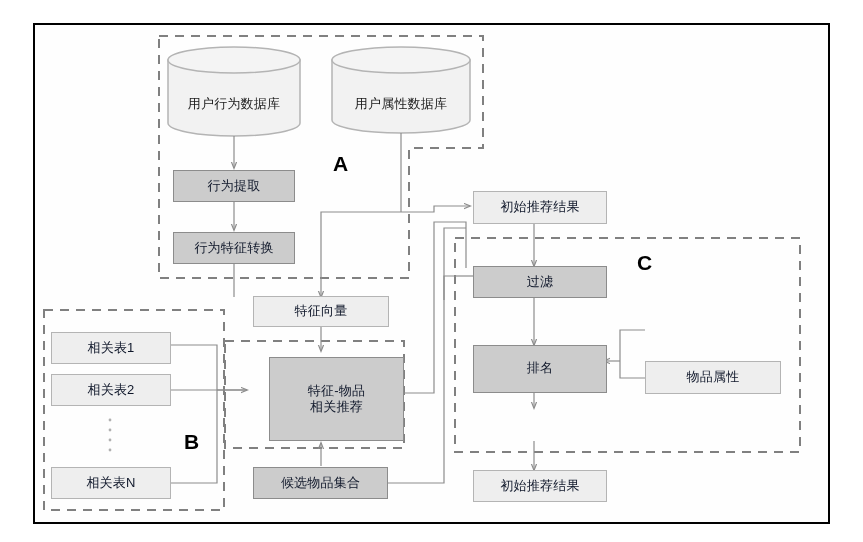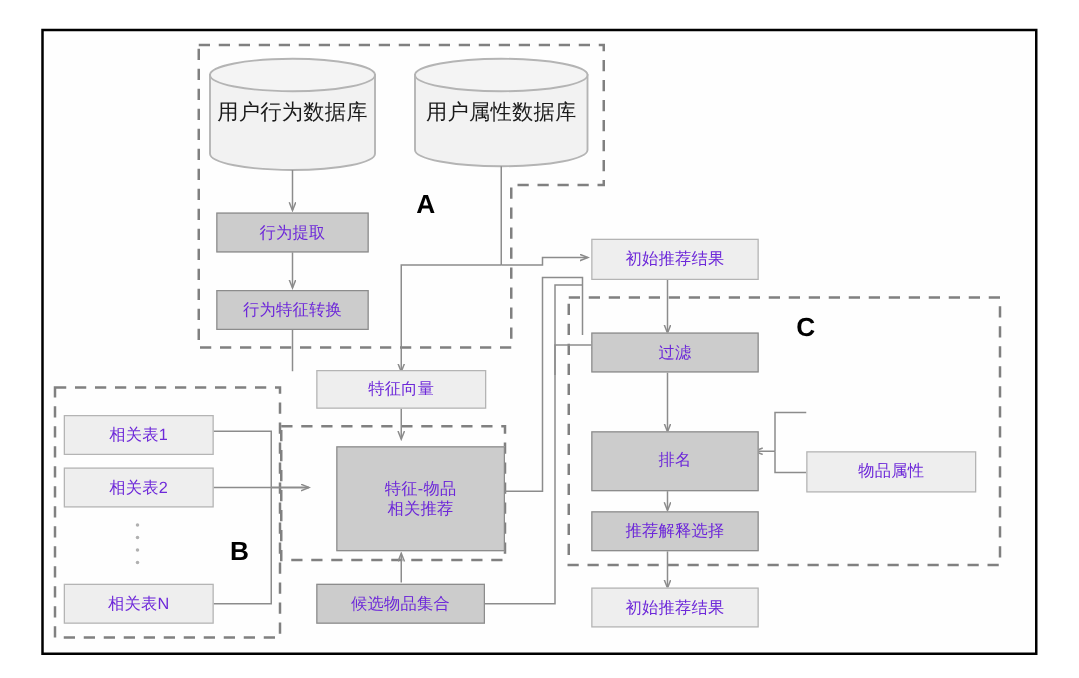--- a/index.html
+++ b/index.html
@@ -34,21 +34,21 @@
     pointer-events: none;
   }
   .node {
     position: absolute;
     box-sizing: border-box;
     display: flex;
     align-items: center;
     justify-content: center;
     text-align: center;
     font-size: 13px;
-    color: #6d28d9;
+    color: #0f172a;
     line-height: 1.25;
     letter-spacing: 0.2px;
     white-space: pre-line;
   }
   .box-light {
     background: #eeeeee;
     border: 1.5px solid #b4b4b4;
   }
   .box-dark {
     background: #cccccc;
@@ -61,23 +61,24 @@
     color: #000000;
     font-family: "Liberation Sans", "DejaVu Sans", sans-serif;
   }
   .cylinder {
     position: absolute;
   }
   .cyl-label {
     position: absolute;
     width: 100%;
     text-align: center;
-    font-size: 17px;
+    font-size: 13px;
     color: #1a1a1a;
     letter-spacing: 0.2px;
+    margin-top: 17px;
   }
 </style>
 </head>
 <body>
 
 <div id="canvas">
 
   <div id="outer-frame"></div>
 
   <svg class="layer" viewBox="0 0 863 542">
@@ -184,20 +185,19 @@
 相关推荐</div>
 
   <div class="node box-dark" style="left:253px; top:467px; width:135px; height:32px;">候选物品集合</div>
 
   <div class="node box-light" style="left:473px; top:191px; width:134px; height:33px;">初始推荐结果</div>
 
   <div class="node box-dark" style="left:473px; top:266px; width:134px; height:32px;">过滤</div>
 
   <div class="node box-dark" style="left:473px; top:345px; width:134px; height:48px;font-family:Liberation Mono, monospace;">排名</div>
 
-  <div class="node box-dark" style="left:473px; top:409px; width:134px; height:32px;">推荐解释选择</div>
 
   <div class="node box-light" style="left:473px; top:470px; width:134px; height:32px;">初始推荐结果</div>
 
 
   <div class="node box-light" style="left:645px; top:361px; width:136px; height:33px;">物品属性</div>
 
 </div>
 
 </body></html>

